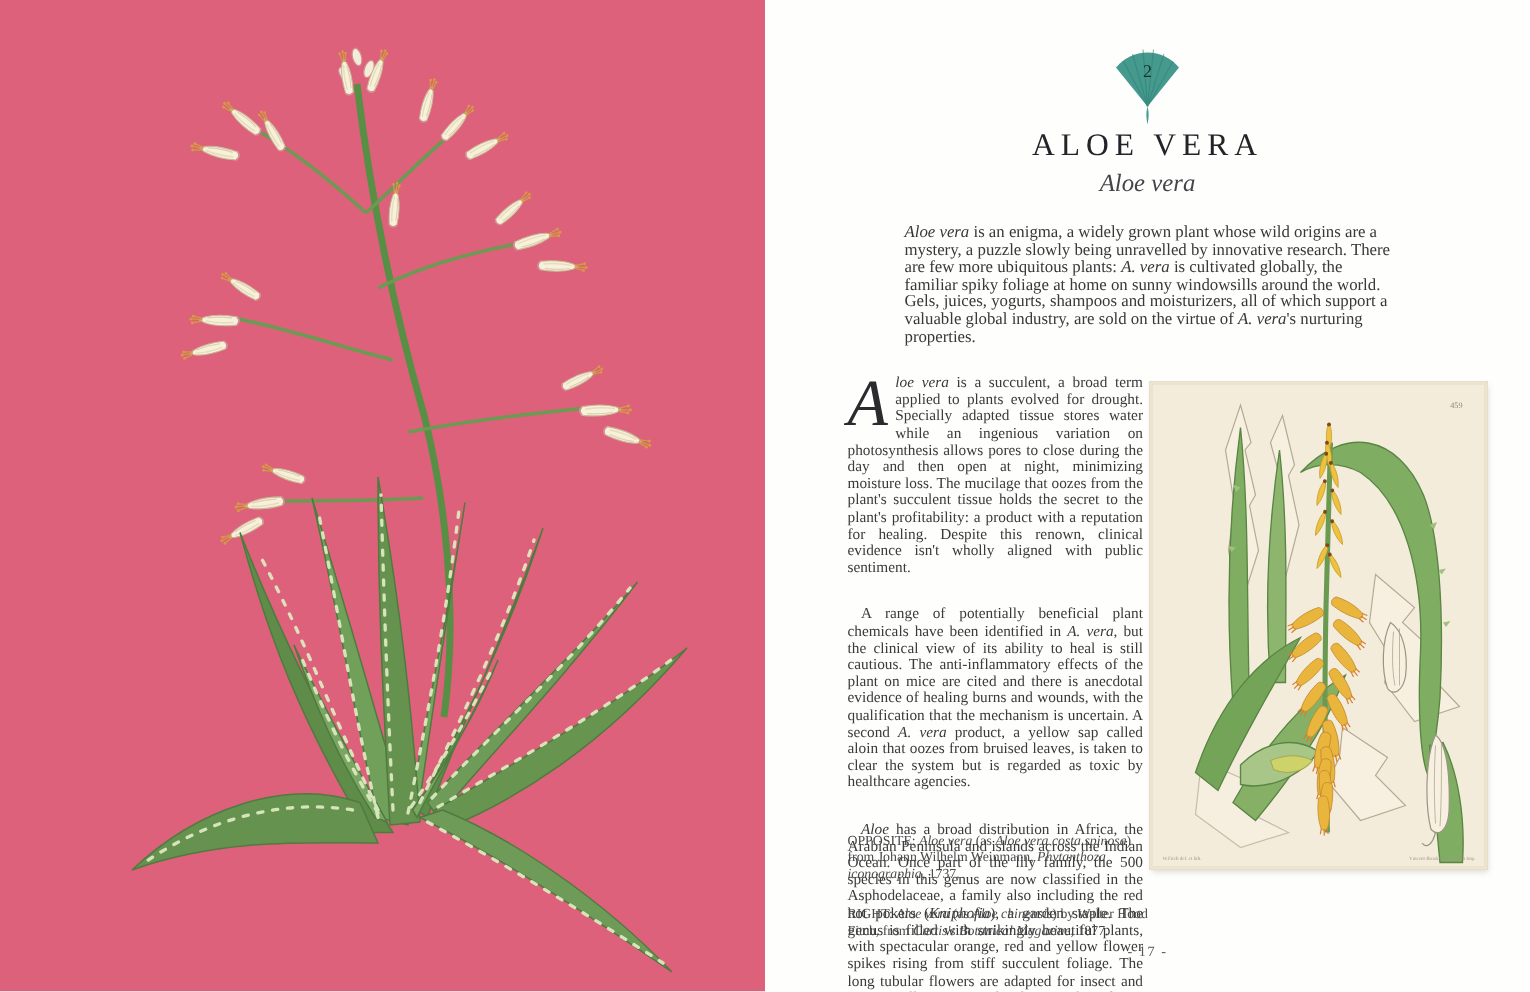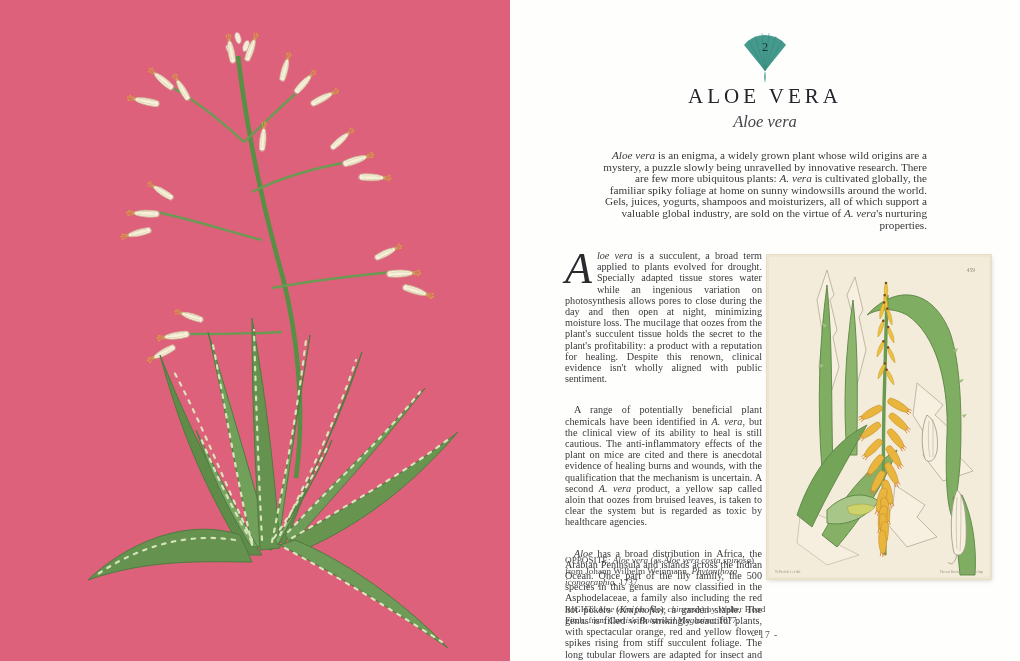--- a/index.html
+++ b/index.html
@@ -6,21 +6,21 @@
   *{box-sizing:border-box;}
   .spread{display:flex;width:1020px;height:661px;font-family:"Liberation Serif","DejaVu Serif",serif;}
   .page-left{position:relative;width:510px;height:661px;background:#de617b;overflow:hidden;}
   .page-left svg{position:absolute;top:0;left:0;}
   .page-right{position:relative;width:510px;height:661px;background:#fefefd;color:#3a3a3c;}
 
   .badge-wrap{position:absolute;top:30px;left:0;right:0;display:flex;justify-content:center;}
   .page-title{position:absolute;top:84px;left:0;right:0;text-align:center;font-size:21px;letter-spacing:4px;color:#232329;font-weight:400;}
   .page-subtitle{position:absolute;top:112px;left:0;right:0;text-align:center;font-style:italic;font-size:16.5px;color:#44444a;}
 
-  .intro{position:absolute;top:150px;left:93px;width:324px;text-align:right;font-size:11.2px;line-height:11.6px;color:#38383a;}
+  .intro{position:absolute;top:150px;left:93px;width:324px;text-align:left;font-size:11.2px;line-height:11.6px;color:#38383a;}
   .intro i{font-style:italic;}
 
   .body-col{position:absolute;top:250px;left:55px;width:197px;font-size:10.2px;line-height:11.2px;text-align:justify;color:#3a3a3c;}
   .body-col p{margin:0;}
   .body-col p.indent{text-indent:9px;margin-top:20px;}
   .dropcap{float:left;font-size:44px;line-height:33px;font-style:italic;padding:2px 5px 0 0;color:#2b2b2f;}
 
   .plate{position:absolute;top:255px;left:257px;width:224px;height:324px;background:#f4ecda;box-shadow:0 0 0 1px #e7ddc6, 1px 2px 4px rgba(120,110,80,.25);}
   .plate svg{display:block;}
 

